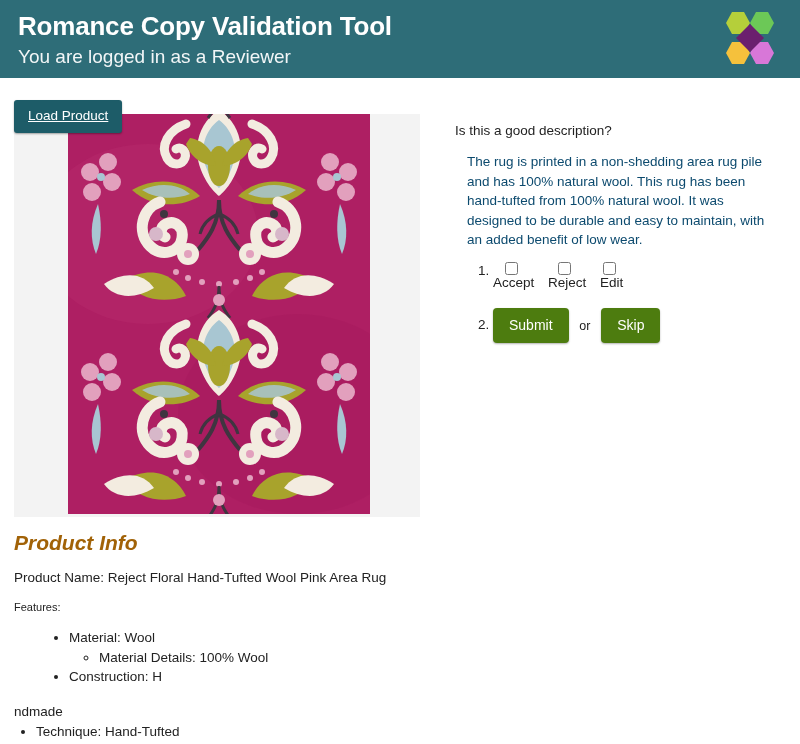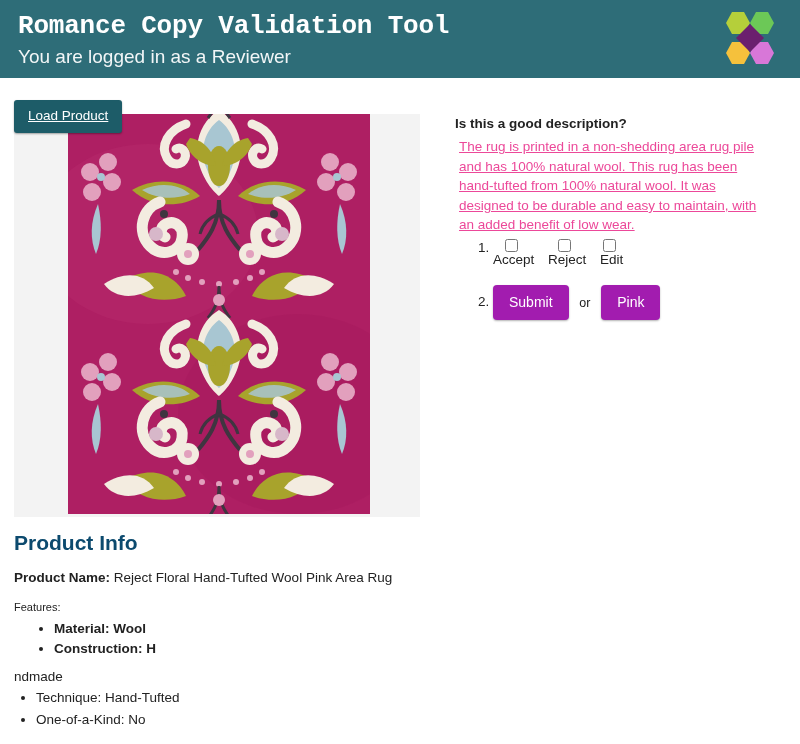--- a/index.html
+++ b/index.html
@@ -24,21 +24,20 @@
     box-sizing: border-box;
     padding: 12px 0 0 18px;
   }
   .app-title {
     margin: 0;
     color: #ffffff;
     font-size: 26px;
     font-weight: bold;
     letter-spacing: -0.2px;
     line-height: 1.15;
-    font-family: Liberation Mono, monospace;
   }
   .app-subtitle {
     margin: 4px 0 0 0;
     color: #f2f6f7;
     font-size: 19px;
     font-weight: normal;
     line-height: 1.2;
   }
   .brand-logo {
     position: absolute;
@@ -108,40 +107,40 @@
 
   
   .product-info {
     margin: 14px 0 0 14px;
     padding-right: 20px;
   }
   .section-title {
     font-size: 21px;
     font-weight: bold;
     margin: 0 0 14px 0;
-    color: #0c4a6e;
+    color: #a16207;
+    font-style: italic;
   }
   .info-line {
     font-size: 13.5px;
     margin: 0 0 14px 0;
     line-height: 1.35;
   }
-  .info-line b { font-weight: bold; }
+  .info-line b { font-weight: normal; }
   .feat-label {
     font-size: 11px;
     font-weight: normal;
     margin: 0 0 6px 0;
   }
   ul.feat-list {
-    margin: 0;
+    margin: 15px;
     padding-left: 40px;
     list-style-type: disc;
     font-size: 13.5px;
     line-height: 1.45;
-    font-weight: bold;
   }
   ul.feat-sub {
     margin: 0;
     padding-left: 30px;
     list-style-type: circle;
     font-size: 13.5px;
     line-height: 1.45;
   }
   .orphan-text {
     font-size: 13.5px;
@@ -152,30 +151,29 @@
     margin: 0;
     padding-left: 22px;
     list-style-type: disc;
     font-size: 13.5px;
     line-height: 1.6;
   }
 
   
   .desc-q {
     font-size: 13.5px;
-    font-weight: bold;
-    margin: 1px 0 2px 0;
+    font-weight: normal;
+    margin: 8px 0 2px 0;
     line-height: 1.35;
   }
   .desc-body {
     font-size: 13.5px;
-    margin: 4px;
+    margin: 12px;
     line-height: 1.45;
-    color: #ec4899;
-    text-decoration: underline;
+    color: #0c4a6e;
   }
   .workflow-title {
     font-size: 25px;
     font-weight: bold;
     margin: 22px 0 14px 0;
     color: #111111;
   }
   ol.workflow-list {
     margin: 0;
     padding-left: 38px;
@@ -191,21 +189,21 @@
     margin-right: 10px;
     font-size: 13.5px;
     flex-direction: column;
   }
   .choice input {
     margin: 0 5px 0 0;
     width: 13px;
     height: 13px;
   }
   .wf-btn {
-    background: #a21caf;
+    background: #4d7c0f;
     color: #ffffff;
     border: none;
     border-radius: 4px;
     font-family: "Liberation Sans", sans-serif;
     font-size: 14px;
     padding: 10px 16px 11px 16px;
     box-shadow: 0 1px 2px rgba(0,0,0,0.3);
     cursor: pointer;
     line-height: 1;
     vertical-align: middle;
@@ -339,20 +337,23 @@
         <p class="info-line">
           <b>Product Name:</b>
           <span>Reject Floral Hand-Tufted Wool Pink Area Rug</span>
         </p>
 
         <p class="feat-label">Features:</p>
 
         <ul class="feat-list">
           <li>
             <span>Material: Wool</span>
+            <ul class="feat-sub">
+              <li>Material Details: 100% Wool</li>
+            </ul>
           </li>
           <li>Construction: H</li>
         </ul>
 
         <p class="orphan-text">ndmade</p>
 
         <ul class="feat-list-tail">
           <li>Technique: Hand-Tufted</li>
           <li>One-of-a-Kind: No</li>
         </ul>
@@ -375,19 +376,19 @@
             <span>Reject</span>
           </label>
           <label class="choice">
             <input type="checkbox" style="">
             <span>Edit</span>
           </label>
         </li>
         <li>
           <button class="wf-btn">Submit</button>
           <span class="or-text">or</span>
-          <button class="wf-btn">Pink</button>
+          <button class="wf-btn">Skip</button>
         </li>
       </ol>
     </div>
 
   </div>
 </div>
 
 </body></html>

